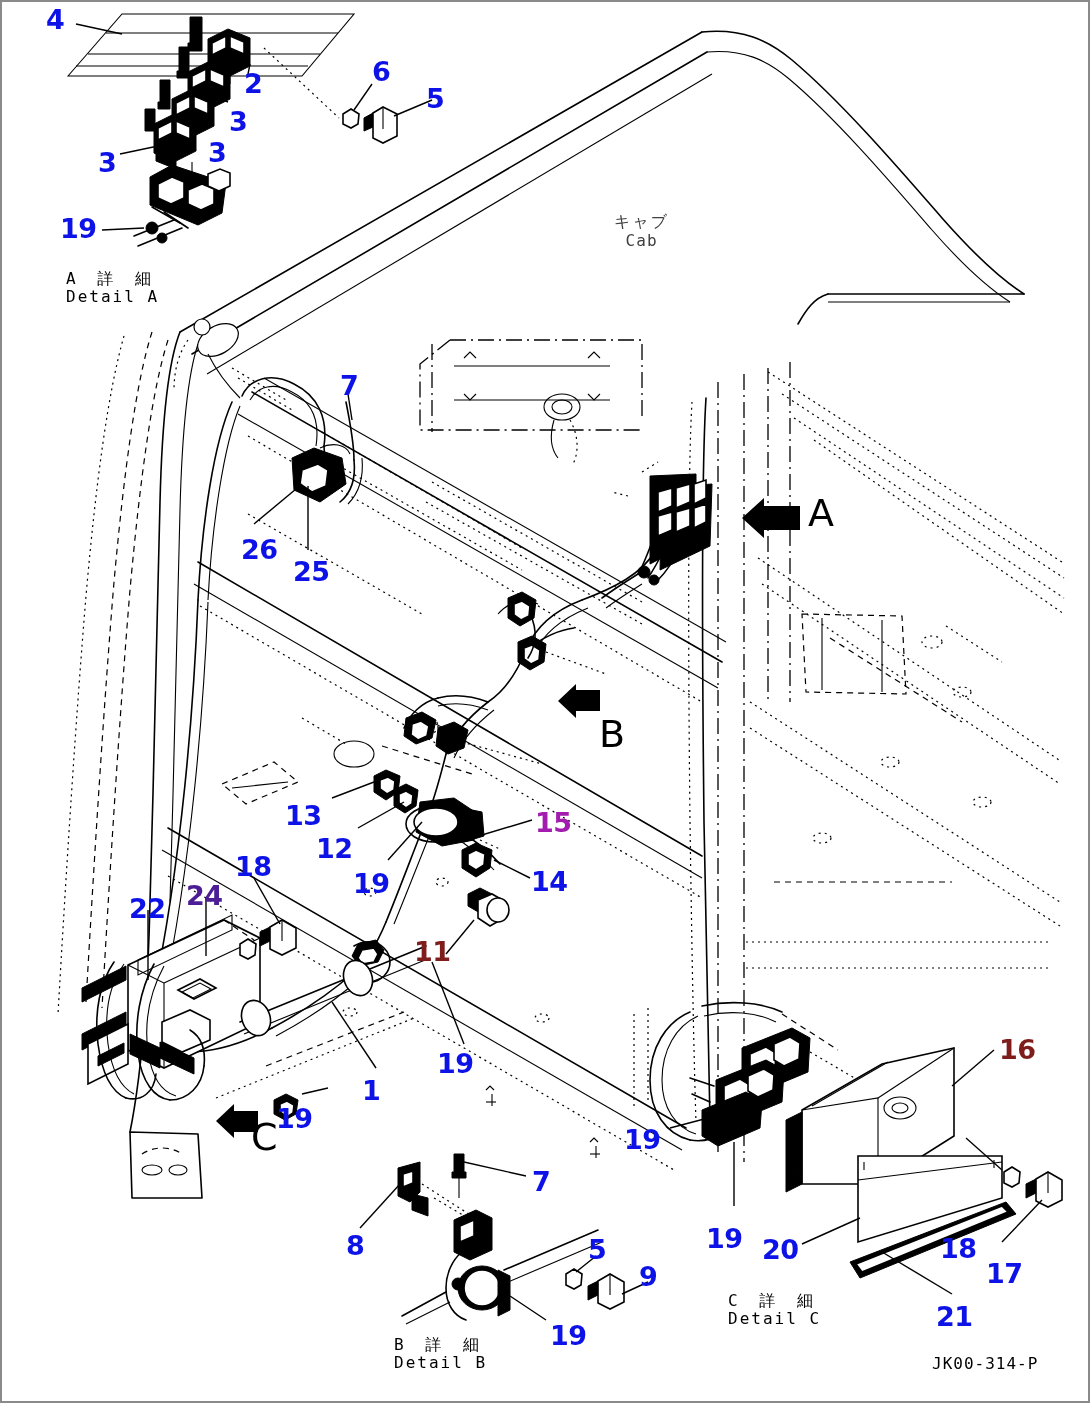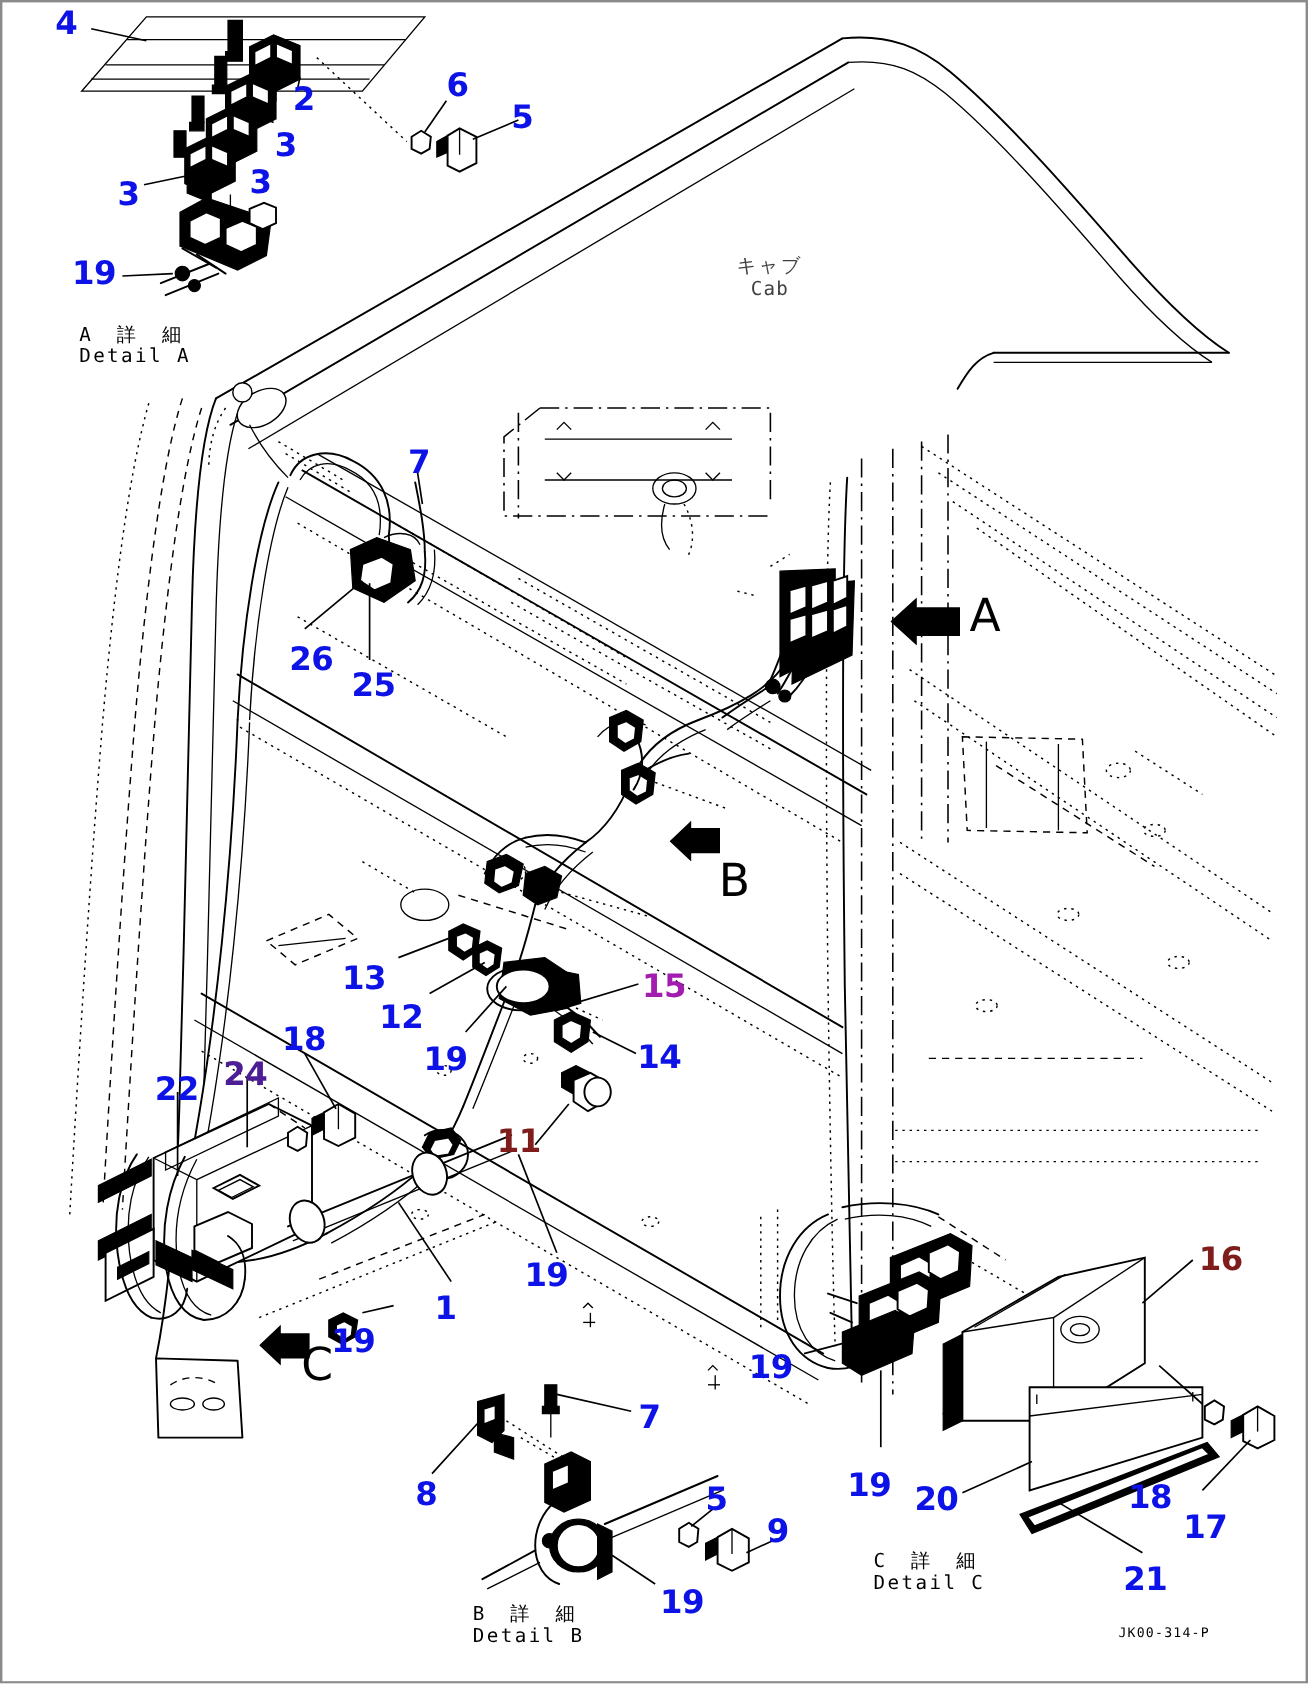--- a/index.html
+++ b/index.html
@@ -65,21 +65,21 @@
     text-align:center;
     white-space:nowrap;
   }
   .cab-cap .jp{display:block;letter-spacing:2px;}
   .cab-cap .en{display:block;letter-spacing:1px;}
 
   .dwg-no{
     position:absolute;
     color:#000;
     font-family:"DejaVu Sans Mono",monospace;
-    font-size:11px;
+    font-size:16px;
     letter-spacing:1px;
     white-space:nowrap;
   }
 
   
   .arrow{position:absolute;}
 </style>
 </head>
 <body>
 

